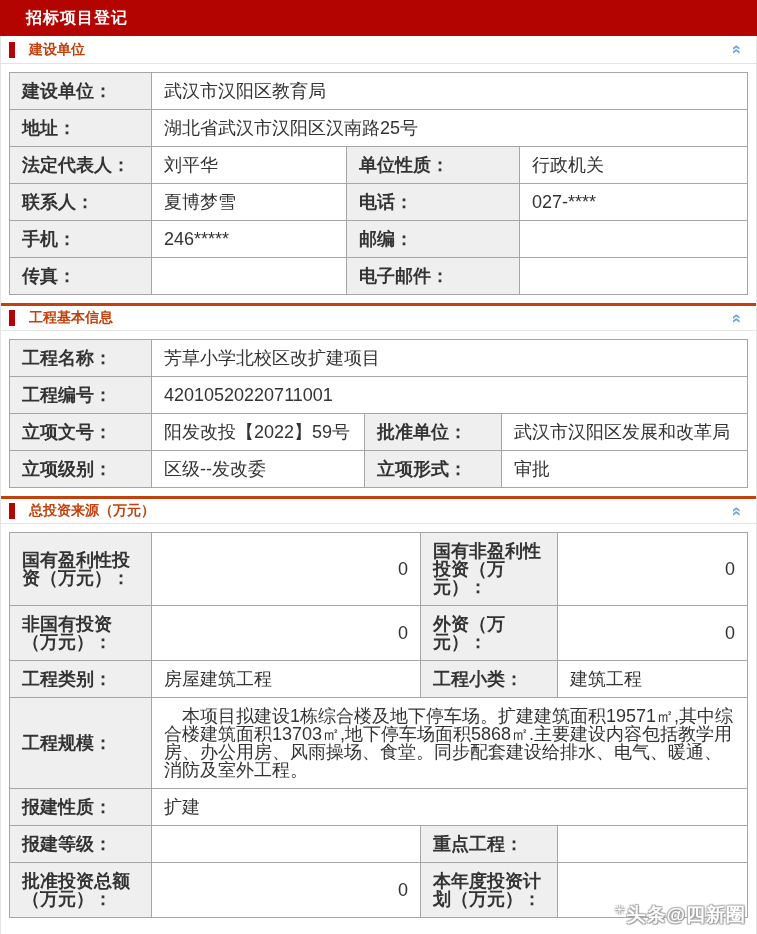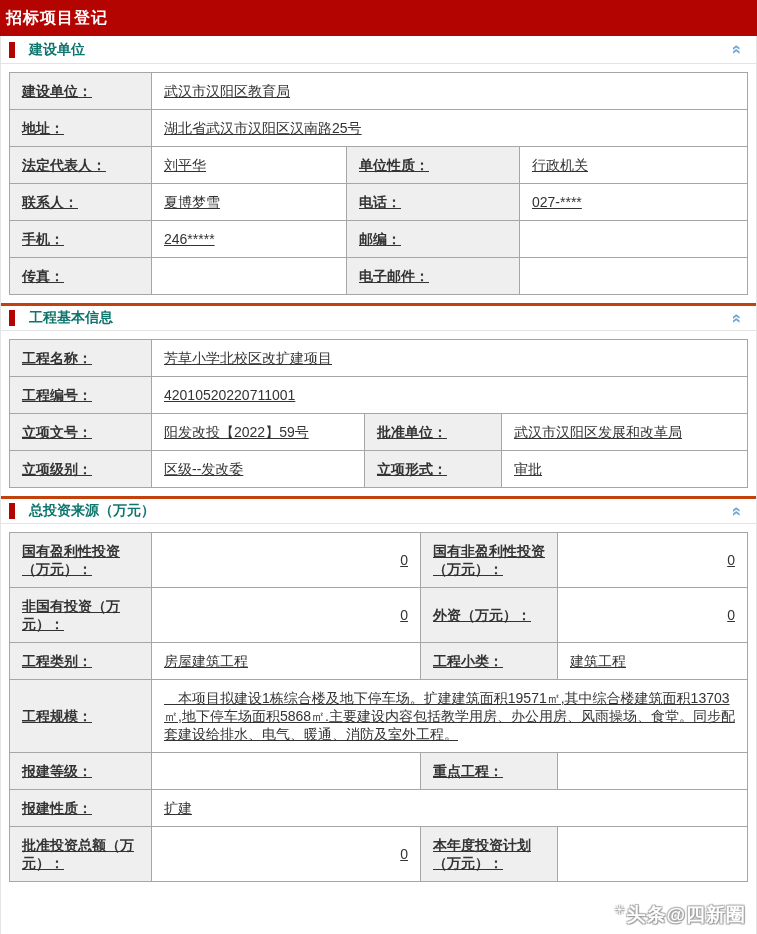--- a/index.html
+++ b/index.html
@@ -10,21 +10,21 @@
     font-family: "Liberation Sans", "DejaVu Sans", sans-serif;
     color: #333;
     overflow: hidden;
   }
   .topbar {
     height: 36px;
     background: #b30402;
     color: #fff;
     display: flex;
     align-items: center;
-    padding: 0 6px;
+    padding: 0 26px;
     font-size: 16px;
     font-weight: bold;
     letter-spacing: 1px;
   }
   .page {
     position: relative;
     border-left: 1px solid #e4e4e4;
     border-right: 1px solid #e4e4e4;
     height: 898px;
   }
@@ -39,39 +39,38 @@
   }
   .section:first-of-type .section-header { border-top: none; }
   .accent {
     width: 6px; height: 16px;
     background: #b30402;
     margin-right: 14px;
   }
   .section-title {
     font-size: 14px;
     font-weight: bold;
-    color: #0f766e;
+    color: #c2410c;
     flex: 1;
   }
   .collapse {
     color: #6fa6d9;
     font-size: 17px;
     font-weight: bold;
     display: inline-block;
     transform: rotate(90deg);
     cursor: pointer;
     line-height: 1;
   }
   .section-body { padding: 8px; }
   table.grid {
     width: 100%;
     border-collapse: collapse;
     table-layout: fixed;
-    font-size: 14px;
-    text-decoration: underline;
+    font-size: 18px;
   }
   table.grid td {
     border: 1px solid #a6a6a6;
     padding: 9px 12px;
     line-height: 18px;
     vertical-align: middle;
     word-break: break-all;
     overflow-wrap: break-word;
   }
   td.lbl {
@@ -228,30 +227,30 @@
             <td class="lbl">工程类别：</td>
             <td class="val">房屋建筑工程</td>
             <td class="lbl">工程小类：</td>
             <td class="val">建筑工程</td>
           </tr>
           <tr>
             <td class="lbl">工程规模：</td>
             <td class="val" colspan="3">　本项目拟建设1栋综合楼及地下停车场。扩建建筑面积19571㎡,其中综合楼建筑面积13703㎡,地下停车场面积5868㎡.主要建设内容包括教学用房、办公用房、风雨操场、食堂。同步配套建设给排水、电气、暖通、消防及室外工程。</td>
           </tr>
           <tr>
-            <td class="lbl">报建等级：</td>
-            <td class="val"></td>
-            <td class="lbl">重点工程：</td>
-            <td class="val"></td>
-          </tr>
-          <tr>
             <td class="lbl">报建性质：</td>
             <td class="val" colspan="3">扩建</td>
           </tr>
           <tr>
+            <td class="lbl">报建等级：</td>
+            <td class="val"></td>
+            <td class="lbl">重点工程：</td>
+            <td class="val"></td>
+          </tr>
+          <tr>
             <td class="lbl">批准投资总额（万元）：</td>
             <td class="val num">0</td>
             <td class="lbl">本年度投资计划（万元）：</td>
             <td class="val"></td>
           </tr>
         </tbody>
       </table>
     </div>
   </div>
 

